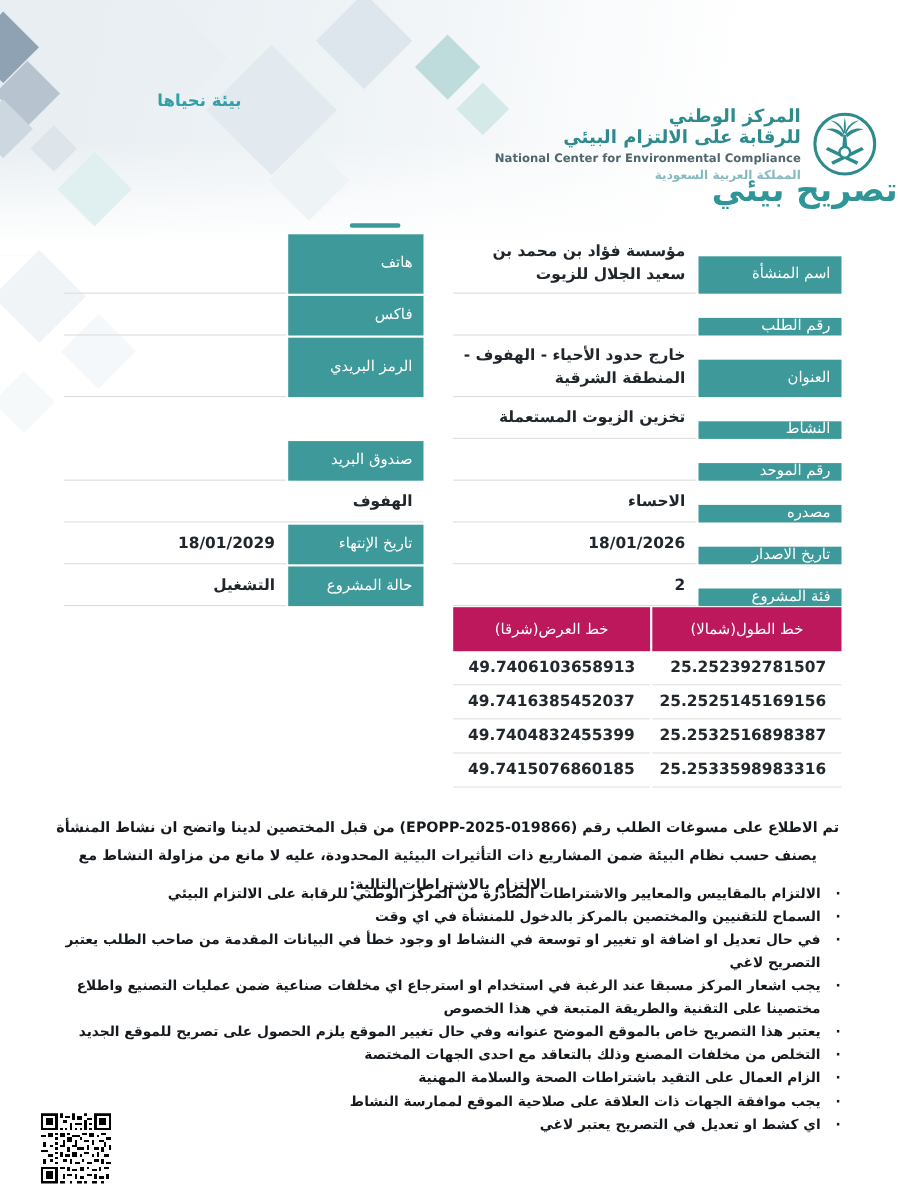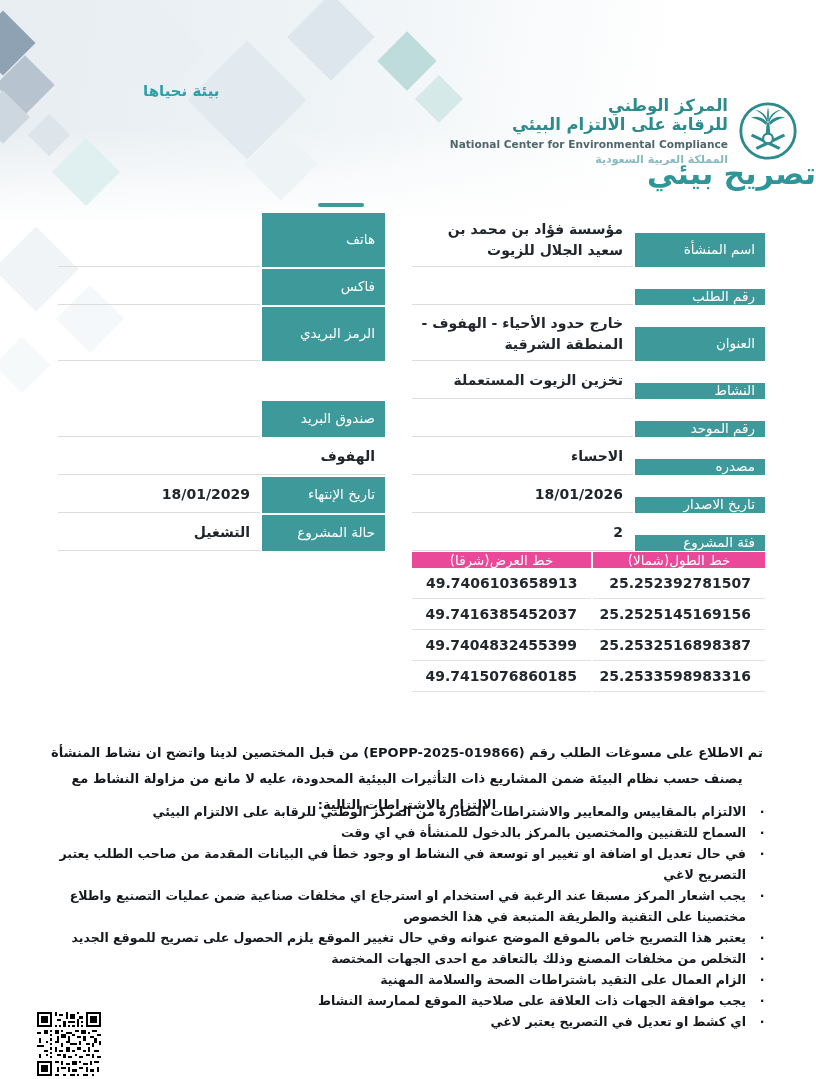--- a/index.html
+++ b/index.html
@@ -38,21 +38,21 @@
   .flabel { background:#3e9a9a; color:#fff; font-size:13.5px; display:flex; align-items:center; padding:0 10px 0 6px; line-height:1.3; }
   .fields-right .flabel { width:130px;margin-top:20px; }
   .fields-left  .flabel { width:123px; }
   .fval { flex:1; display:flex; align-items:center; padding:0 10px 0 4px; border-bottom:1px solid #dcdcdc;
           font-size:14px; font-weight:bold; color:#20262c; line-height:1.5; text-align:right; background:transparent; }
   .spacer { height:36px; margin-bottom:2px; }
 
   
   .coord-table { position:absolute; top:552px; right:51px; width:353px; z-index:2; }
   .trow { display:flex; gap:2px; }
-  .th { background:#ec4899; color:#fff; height:16px; font-size:13.5px; display:flex; align-items:center; justify-content:center; }
+  .th { background:#be185d; color:#fff; height:40px; font-size:13.5px; display:flex; align-items:center; justify-content:center; }
   .td { height:31px; font-size:14px; font-weight:bold; color:#22282e; display:flex; align-items:center; padding:0 14px;
         border-bottom:1px solid #e1e1e1; direction:ltr; justify-content:flex-end; }
   .c-north { width:172px; } .c-east { flex:1; }
 
   
   .statement { position:absolute; top:740px; right:51px; width:716px; font-size:13px; font-weight:600; color:#15191d;
                line-height:26px; text-align:center; z-index:2; }
   .conditions { position:absolute; top:801px; right:51px; width:716px; z-index:2; }
   .cond { display:flex; gap:13px; font-size:12.5px; font-weight:600; color:#15191d; line-height:21px; }
   .cond .dot { width:6px; flex:0 0 auto; text-align:center; font-weight:bold; }

